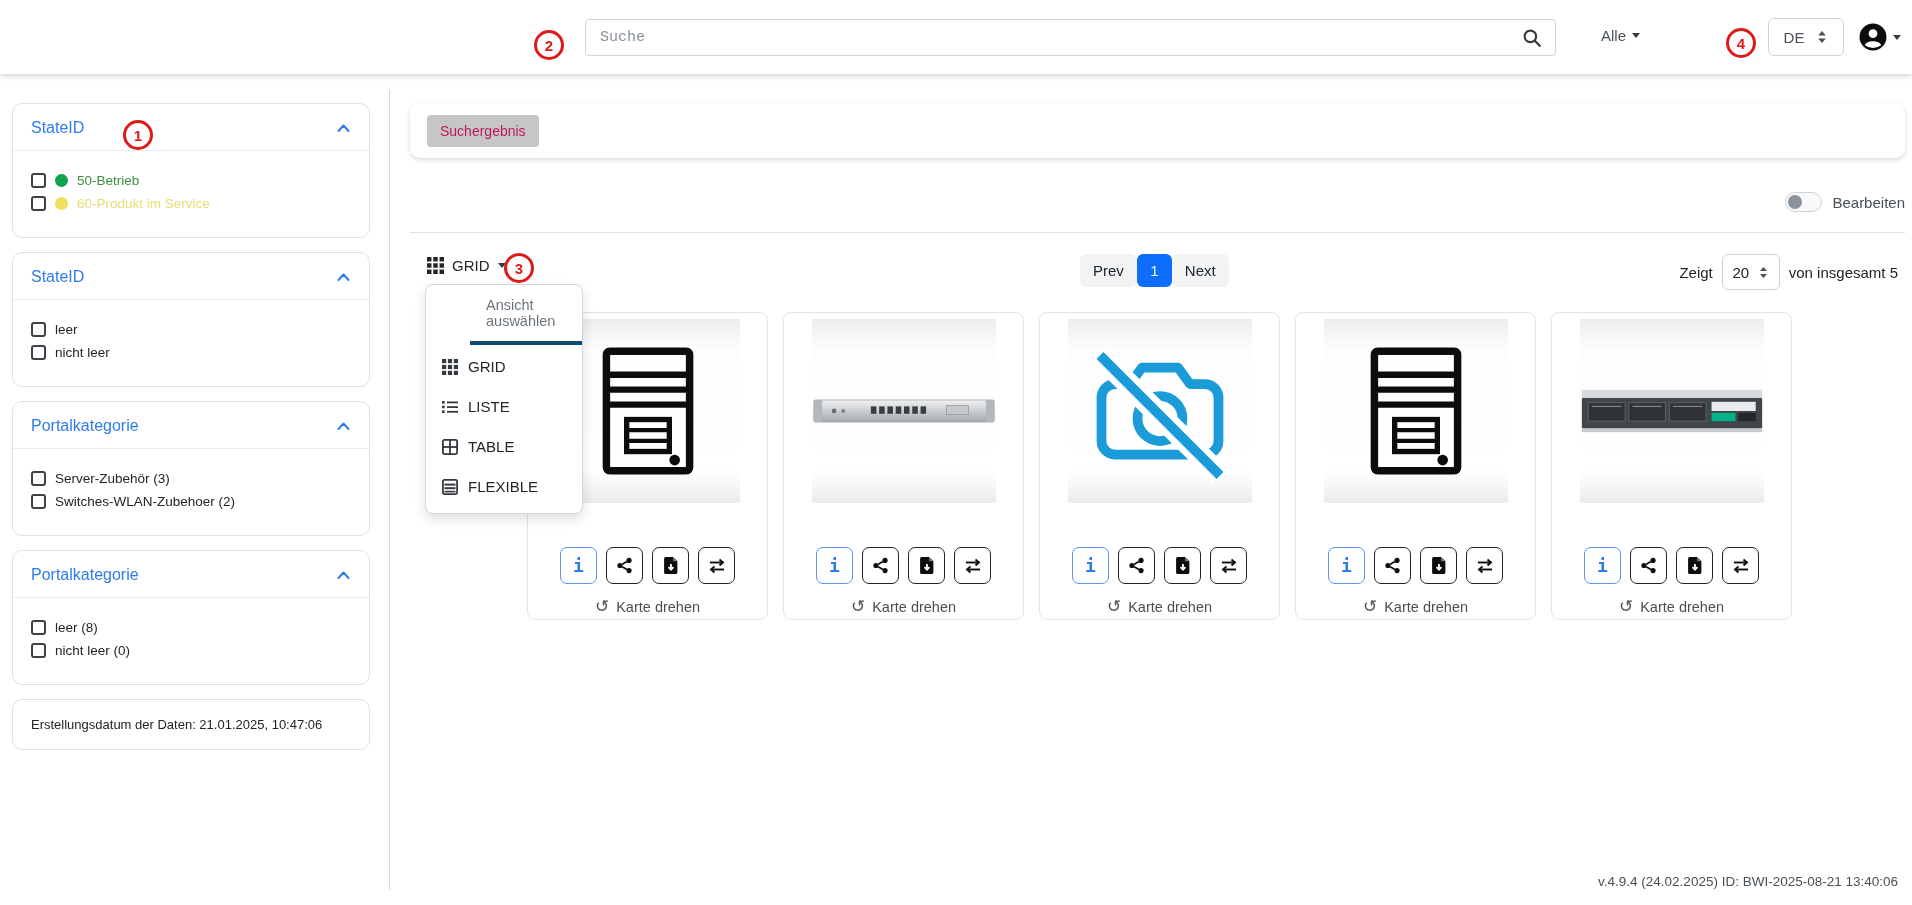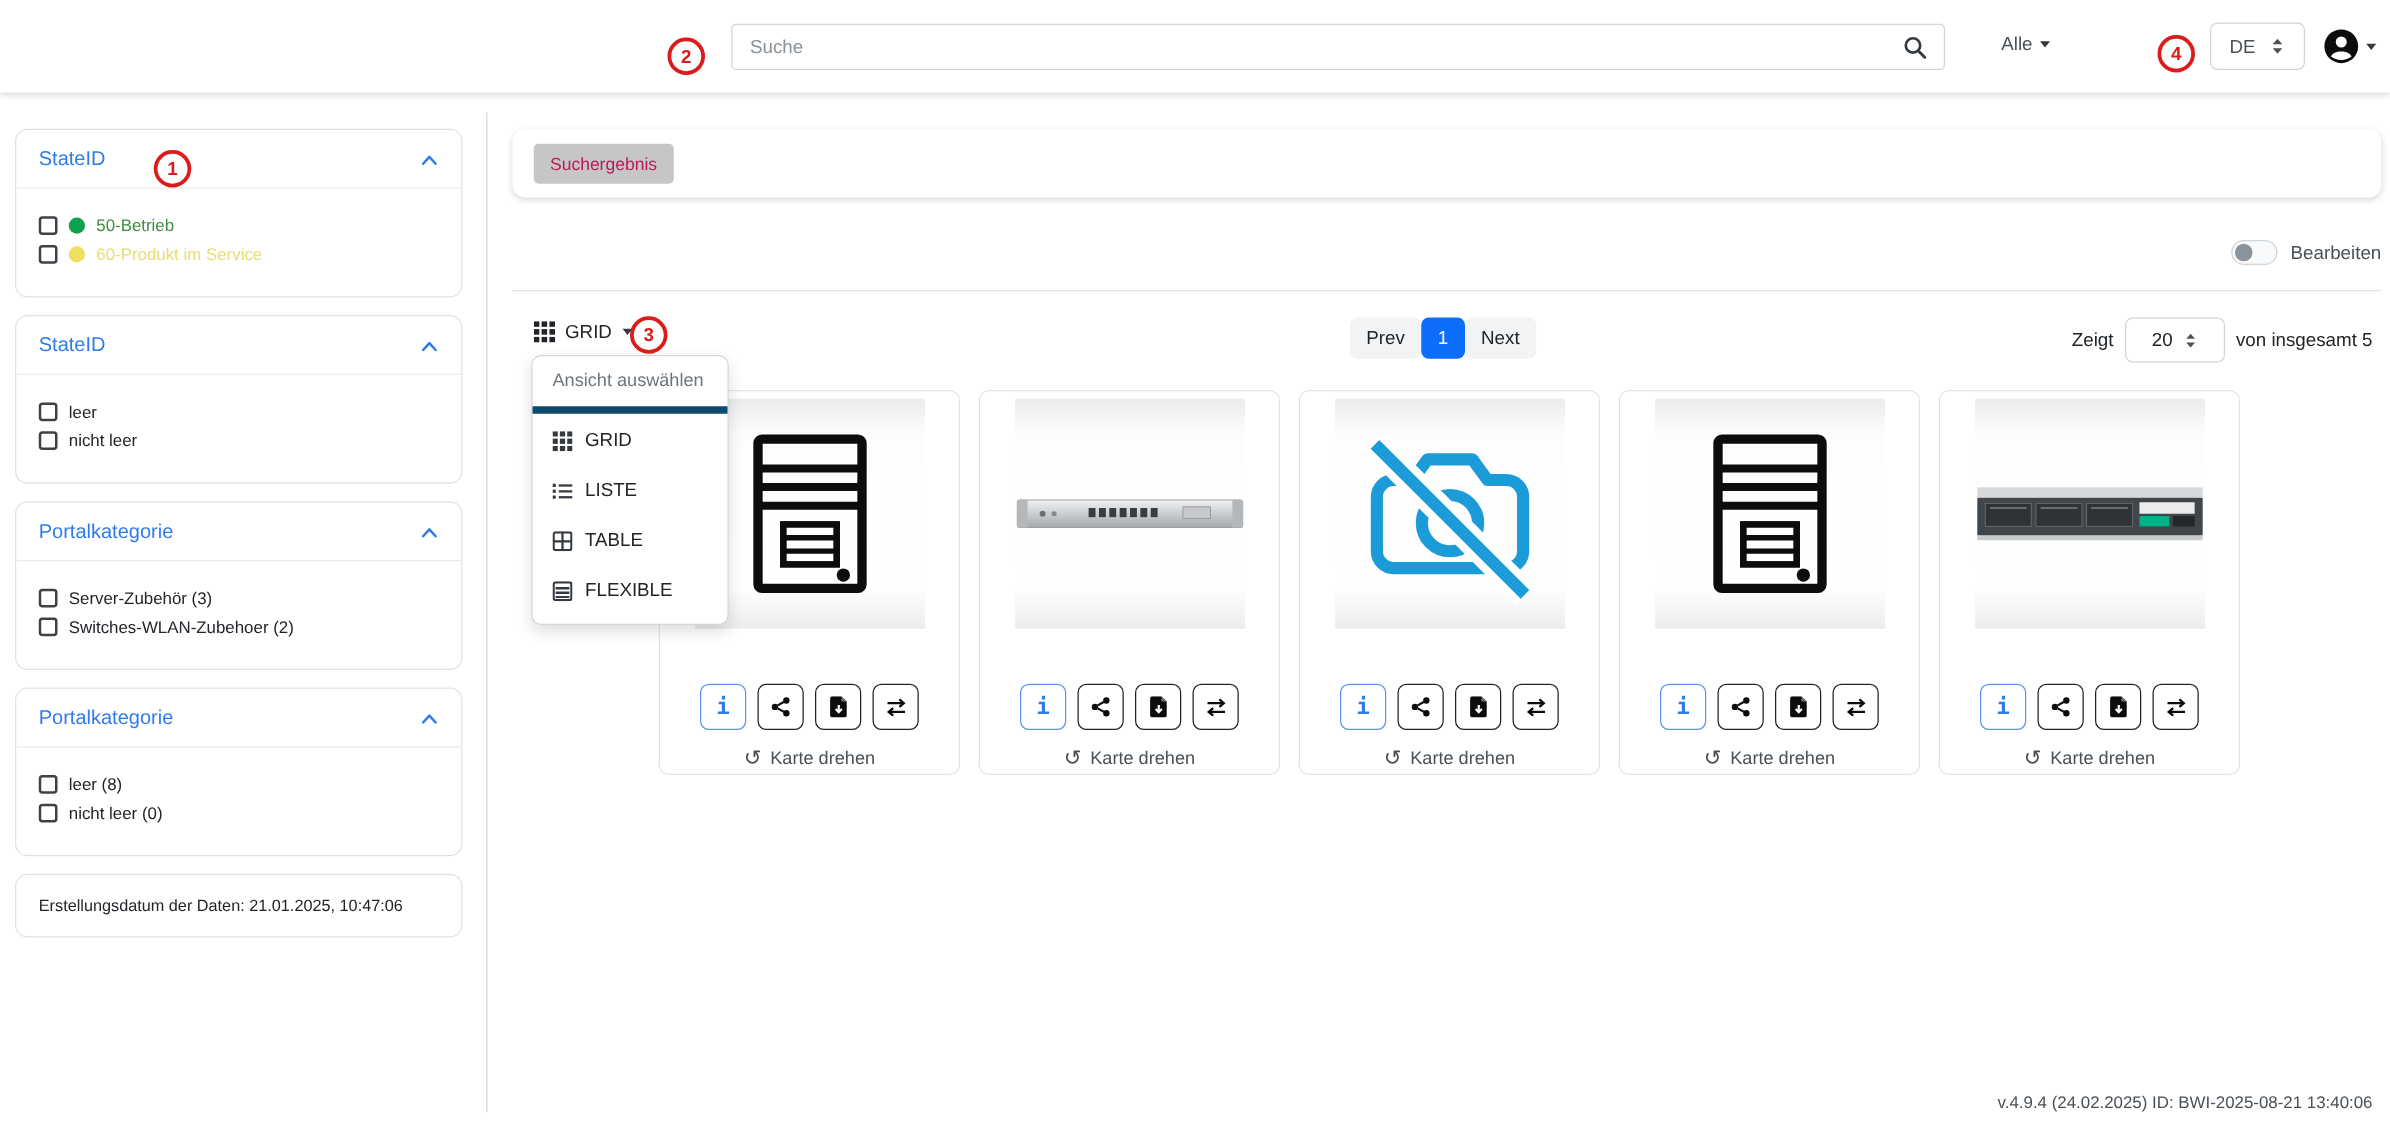--- a/index.html
+++ b/index.html
@@ -5,21 +5,21 @@
   * { box-sizing: border-box; margin: 0; padding: 0; }
   html,body { width:1912px; height:905px; background:#fff; font-family:"Liberation Sans", sans-serif; color:#212529; overflow:hidden; }
   .page { position:relative; width:1912px; height:905px; background:#fff; }
 
   
   .ann { position:absolute; width:30px; height:30px; border:3px solid #dd1b1b; border-radius:50%; color:#dd1b1b; font-weight:bold; font-size:15px; display:flex; align-items:center; justify-content:center; z-index:80; background:rgba(255,255,255,.0); }
 
   
   .app-header { position:absolute; left:0; top:0; width:1912px; height:74px; background:#fff; box-shadow:0 2px 6px rgba(0,0,0,.18); z-index:50; }
   .search-box { position:absolute; left:585px; top:19px; width:971px; height:37px; border:1px solid #ced4da; border-radius:4px; display:flex; align-items:center; background:#fff; }
-  .search-box input { flex:1; border:0; outline:none; padding:0 14px; font-size:15px; color:#212529; font-family:Liberation Sans, sans-serif; background:transparent; }
+  .search-box input { flex:1; border:0; outline:none; padding:0 14px; font-size:15px; color:#212529; font-family:Liberation Mono, monospace; background:transparent; }
   .search-box input::placeholder { color:#8a9199; }
   .search-btn { width:46px; height:100%; border:0; background:transparent; display:flex; align-items:center; justify-content:center; cursor:pointer; }
   .scope { position:absolute; left:1601px; top:27px; display:flex; align-items:center; gap:6px; font-size:15px; color:#495057; cursor:pointer; }
   .caret-down { width:0; height:0; border-left:4px solid transparent; border-right:4px solid transparent; border-top:5px solid #343a40; display:inline-block; }
   .lang-select { position:absolute; left:1768px; top:18px; width:76px; height:38px; border:1px solid #ced4da; border-radius:6px; display:flex; align-items:center; justify-content:center; gap:12px; font-size:15px; color:#495057; cursor:pointer; background:#fff;text-align:center; }
   .user-menu { position:absolute; left:1858px; top:22px; display:flex; align-items:center; gap:5px; cursor:pointer; }
 
   
   .sidebar { position:absolute; left:12px; top:103px; width:358px; display:flex; flex-direction:column; gap:14px; }
   .card-box { background:#fff; border:1px solid #dee2e6; border-radius:10px; }
@@ -44,25 +44,25 @@
   .switch { width:37px; height:20px; border:1px solid #ced4da; border-radius:10px; background:#f8f9fa; position:relative; cursor:pointer; }
   .switch .knob { position:absolute; left:2px; top:2px; width:14px; height:14px; border-radius:50%; background:#8a939b; }
   .edit-label { font-size:15px; color:#495057; }
   .main-divider { position:absolute; left:410px; top:232px; width:1495px; height:1px; background:#dee2e6; }
 
   .view-btn { position:absolute; left:427px; top:257px; display:flex; align-items:center; gap:8px; font-size:15px; color:#212529; cursor:pointer; }
   .pagination { position:absolute; left:1080px; top:254px; display:flex; align-items:center; }
   .pg-btn { background:#f1f3f5; border:0; border-radius:6px; padding:8px 13px; font-size:15px; color:#212529; font-family:inherit; cursor:pointer; }
   .pg-active { background:#0d6efd; color:#fff; min-width:35px; text-align:center; }
   .page-size { position:absolute; right:14px; top:254px; display:flex; align-items:center; gap:9px; font-size:15px; color:#212529; }
-  .mini-select { width:80px; height:36px; border:1px solid #ced4da; border-radius:6px; display:flex; align-items:center; justify-content:center; gap:9px; cursor:pointer; background:#fff; }
+  .mini-select { width:58px; height:36px; border:1px solid #ced4da; border-radius:6px; display:flex; align-items:center; justify-content:center; gap:9px; cursor:pointer; background:#fff; }
 
   
   .view-menu { position:absolute; left:425px; top:284px; width:158px; background:#fff; border:1px solid #d3d7db; border-radius:8px; box-shadow:0 5px 12px rgba(0,0,0,.13); z-index:40; padding-bottom:8px; }
-  .menu-title { padding:12px 16px; color:#6c757d; font-size:14.5px; border-bottom:6px solid #0c4a6e; }
+  .menu-title { padding:12px 16px; color:#6c757d; font-size:14.5px; border-bottom:4px solid #0c4a6e;margin-left:44px; }
   .menu-item { display:flex; align-items:center; gap:10px; padding:10px 16px; font-size:15px; color:#212529; cursor:pointer; margin-top:3px; }
 
   
   .cards { position:absolute; left:527px; top:312px; display:flex; gap:15px; }
   .pcard { width:241px; height:308px; background:#fff; border:1px solid #e2e5e8; border-radius:8px; display:flex; flex-direction:column; align-items:center; padding-top:6px; }
   .img-area { width:184px; height:184px; display:flex; align-items:center; justify-content:center; background:linear-gradient(180deg,#ececec 0%,#fdfdfd 16%,#ffffff 82%,#ececec 100%); }
   .actions { margin-top:44px; display:flex; gap:9px; }
   .act-btn { width:37px; height:37px; border:1px solid #212529; border-radius:7px; background:#fff; display:flex; align-items:center; justify-content:center; cursor:pointer; }
   .act-info { border-color:#5b93f5; color:#2e7cf0; font-family:"DejaVu Sans Mono", monospace; font-weight:bold; font-size:18px; }
   .flip-row { margin-top:14px; display:flex; align-items:center; gap:7px; color:#495057; font-size:14.5px; cursor:pointer; }

